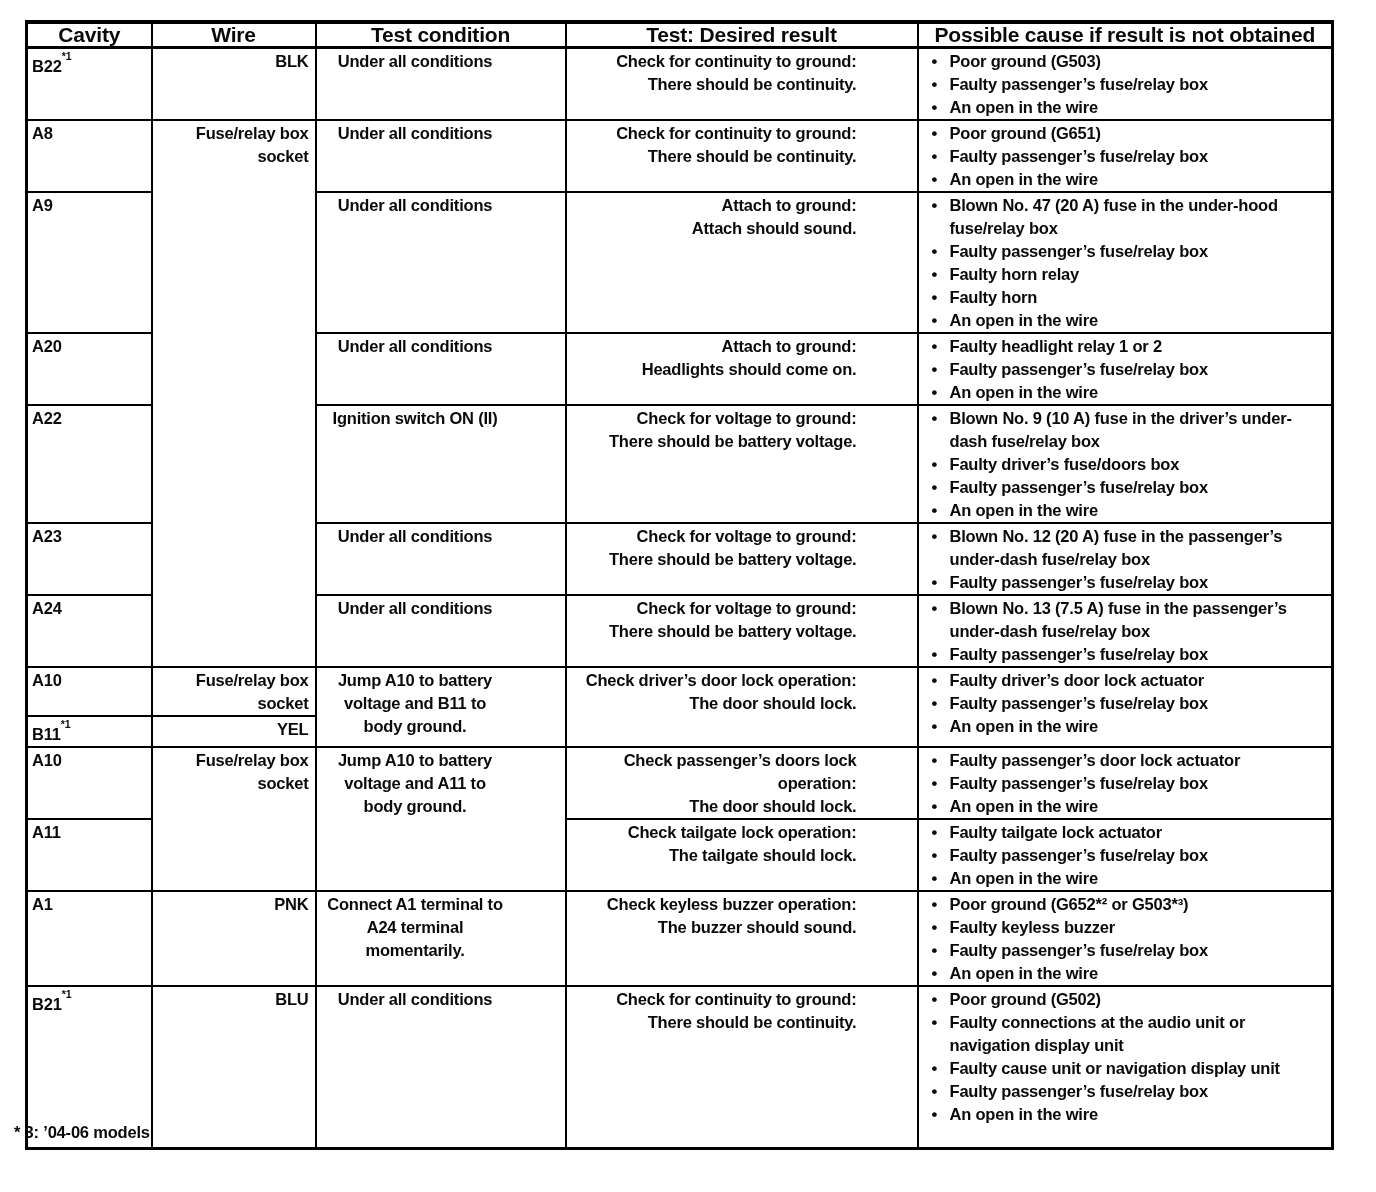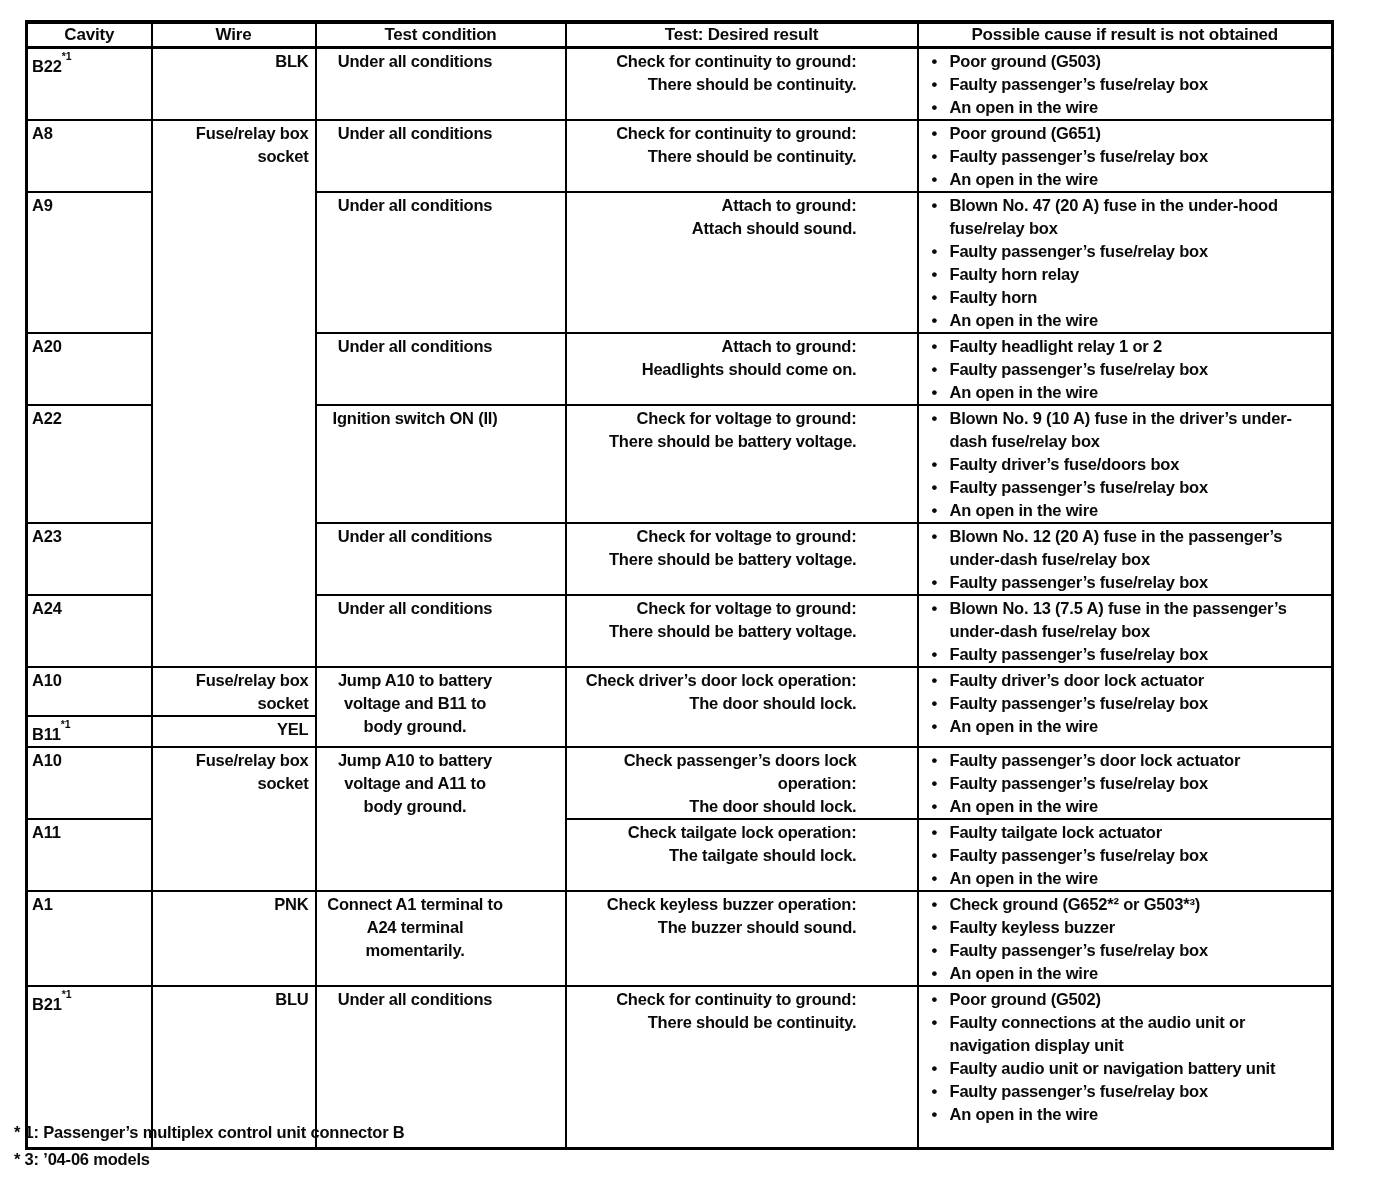--- a/index.html
+++ b/index.html
@@ -1,20 +1,20 @@
 <!DOCTYPE html>
 <html><head>
 <meta charset="utf-8">
 <style>
   html,body{margin:0;padding:0;background:#ffffff;}
   body{width:1376px;height:1192px;font-family:"Liberation Sans",sans-serif;font-weight:700;color:#0a0a0a;-webkit-font-smoothing:antialiased;}
   .page{position:relative;width:1376px;height:1192px;background:#fff;overflow:hidden;}
   table.test-table{position:absolute;left:25px;top:20px;width:1306px;border-collapse:collapse;table-layout:fixed;border:3px solid #000;border-top-width:4px;}
   th,td{border:2px solid #000;vertical-align:top;font-size:16.5px;line-height:23px;letter-spacing:-0.2px;padding:1px 4px 0;}
-  th{font-size:17px;line-height:22px;height:22px;padding:0 9px;border-bottom-width:3px;}
+  th{font-size:21px;line-height:22px;height:22px;padding:0 9px;border-bottom-width:3px;}
   td.cavity{text-align:left;}
   td.wire{text-align:right;padding:1px 6px 0;}
   td.cond{padding:1px 60px 0 9px;text-align:center;}
   td.result{padding:1px 60px 0 9px;text-align:right;}
   td.causes{padding:1px 26px 0 0;text-align:left;margin-left:36px;}
   .cause-item{position:relative;padding-left:31px;}
   .cause-item::before{content:"\2022";position:absolute;left:13px;top:0;}
   sup.fnref{font-size:10.5px;position:relative;top:-5px;letter-spacing:0;}
   .footnotes{position:absolute;left:14px;top:1119px;font-size:16.5px;line-height:27px;letter-spacing:-0.2px;}
 </style>
@@ -193,45 +193,44 @@
 
       <tr style="height:95px">
         <td class="cavity">A1</td>
         <td class="wire">PNK</td>
         <td class="cond">Connect A1 terminal to A24 terminal momentarily.</td>
         <td class="result">
             <div class="result-line">Check keyless buzzer operation:</div>
             <div class="result-line">The buzzer should sound.</div>
           </td>
         <td class="causes">
-            <div class="cause-item">Check ground (G652*² or G503*³)</div>
+            <div class="cause-item">Poor ground (G652*² or G503*³)</div>
             <div class="cause-item">Faulty keyless buzzer</div>
             <div class="cause-item">Faulty passenger’s fuse/relay box</div>
             <div class="cause-item">An open in the wire</div>
           </td>
       </tr>
 
       <tr style="height:163px">
         <td class="cavity"><span>B21</span><sup class="fnref">*1</sup></td>
         <td class="wire">BLU</td>
         <td class="cond">Under all conditions</td>
         <td class="result">
             <div class="result-line">Check for continuity to ground:</div>
             <div class="result-line">There should be continuity.</div>
           </td>
         <td class="causes">
             <div class="cause-item">Poor ground (G502)</div>
             <div class="cause-item">Faulty connections at the audio unit or navigation display unit</div>
-            <div class="cause-item">Faulty audio unit or navigation battery unit</div>
+            <div class="cause-item">Faulty cause unit or navigation display unit</div>
             <div class="cause-item">Faulty passenger’s fuse/relay box</div>
             <div class="cause-item">An open in the wire</div>
           </td>
       </tr>
 
     </tbody>
   </table>
 
   <div class="footnotes">
-      <div class="footnote">* 1: Passenger’s multiplex control unit connector B</div>
       <div class="footnote">* 3: ’04-06 models</div>
     </div>
 
 </div>
 
 </body></html>

